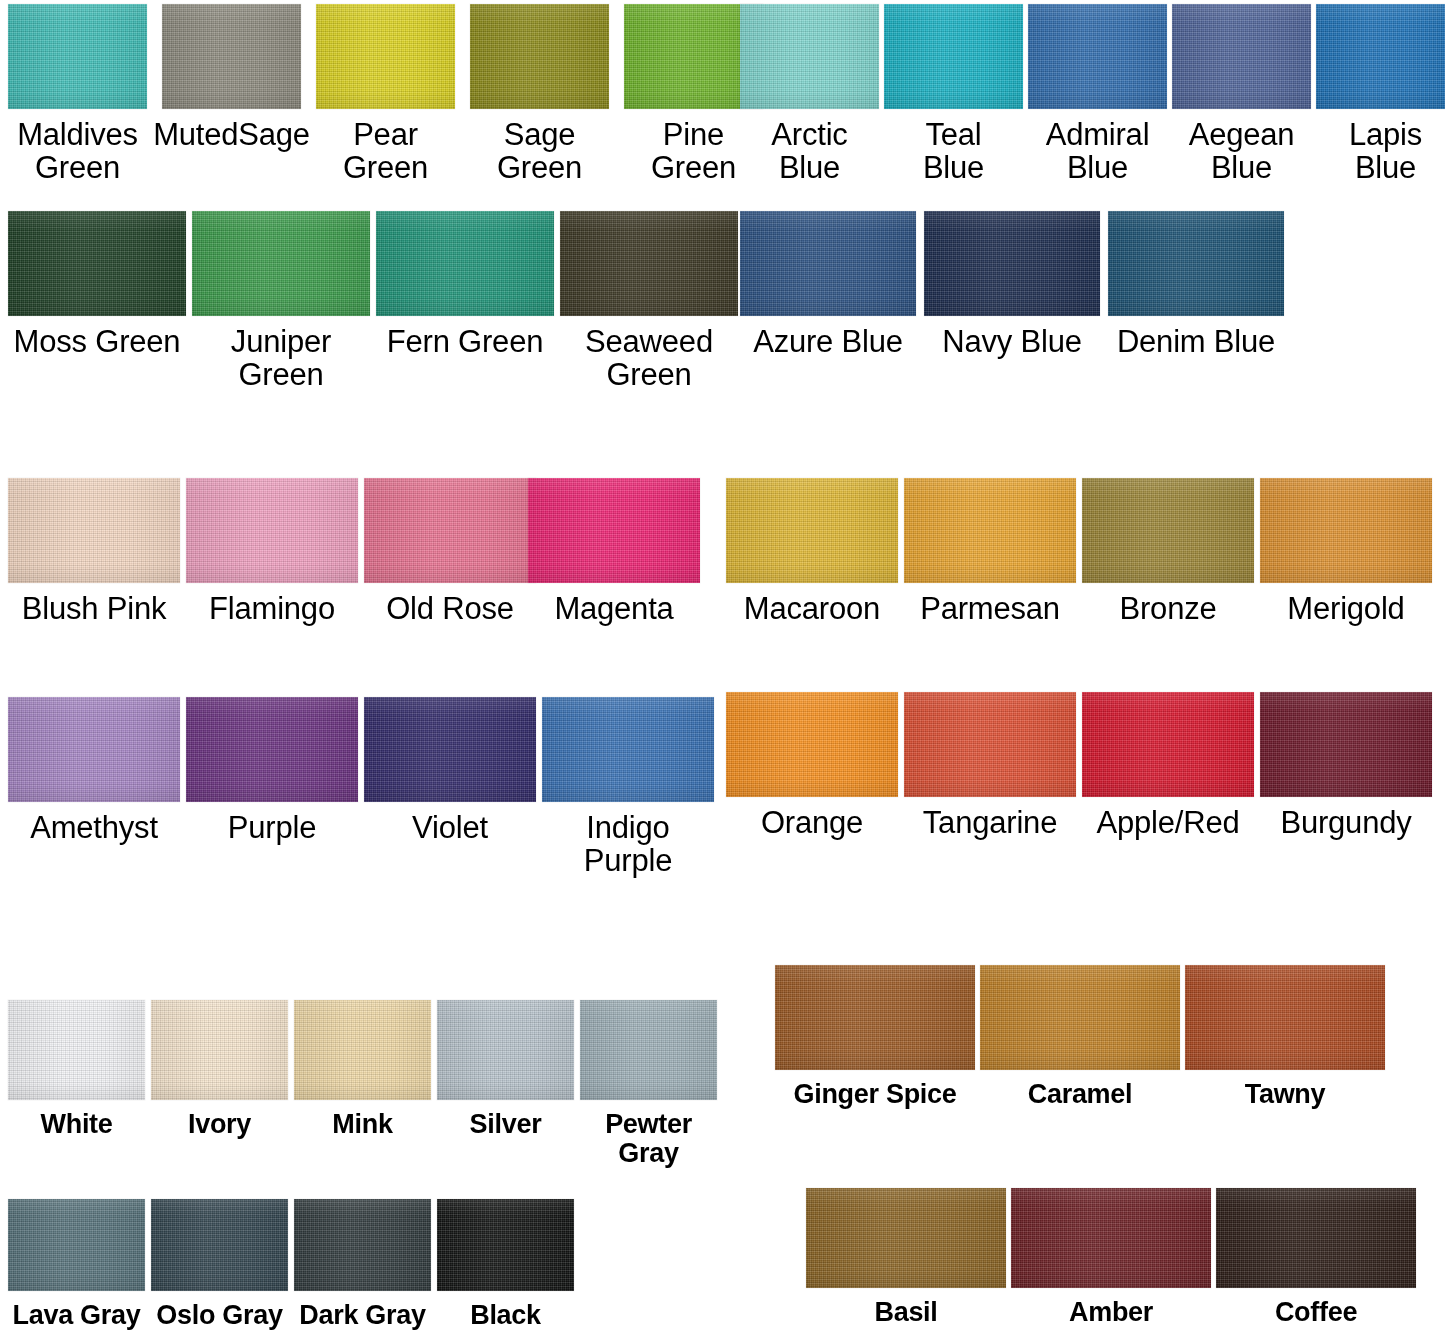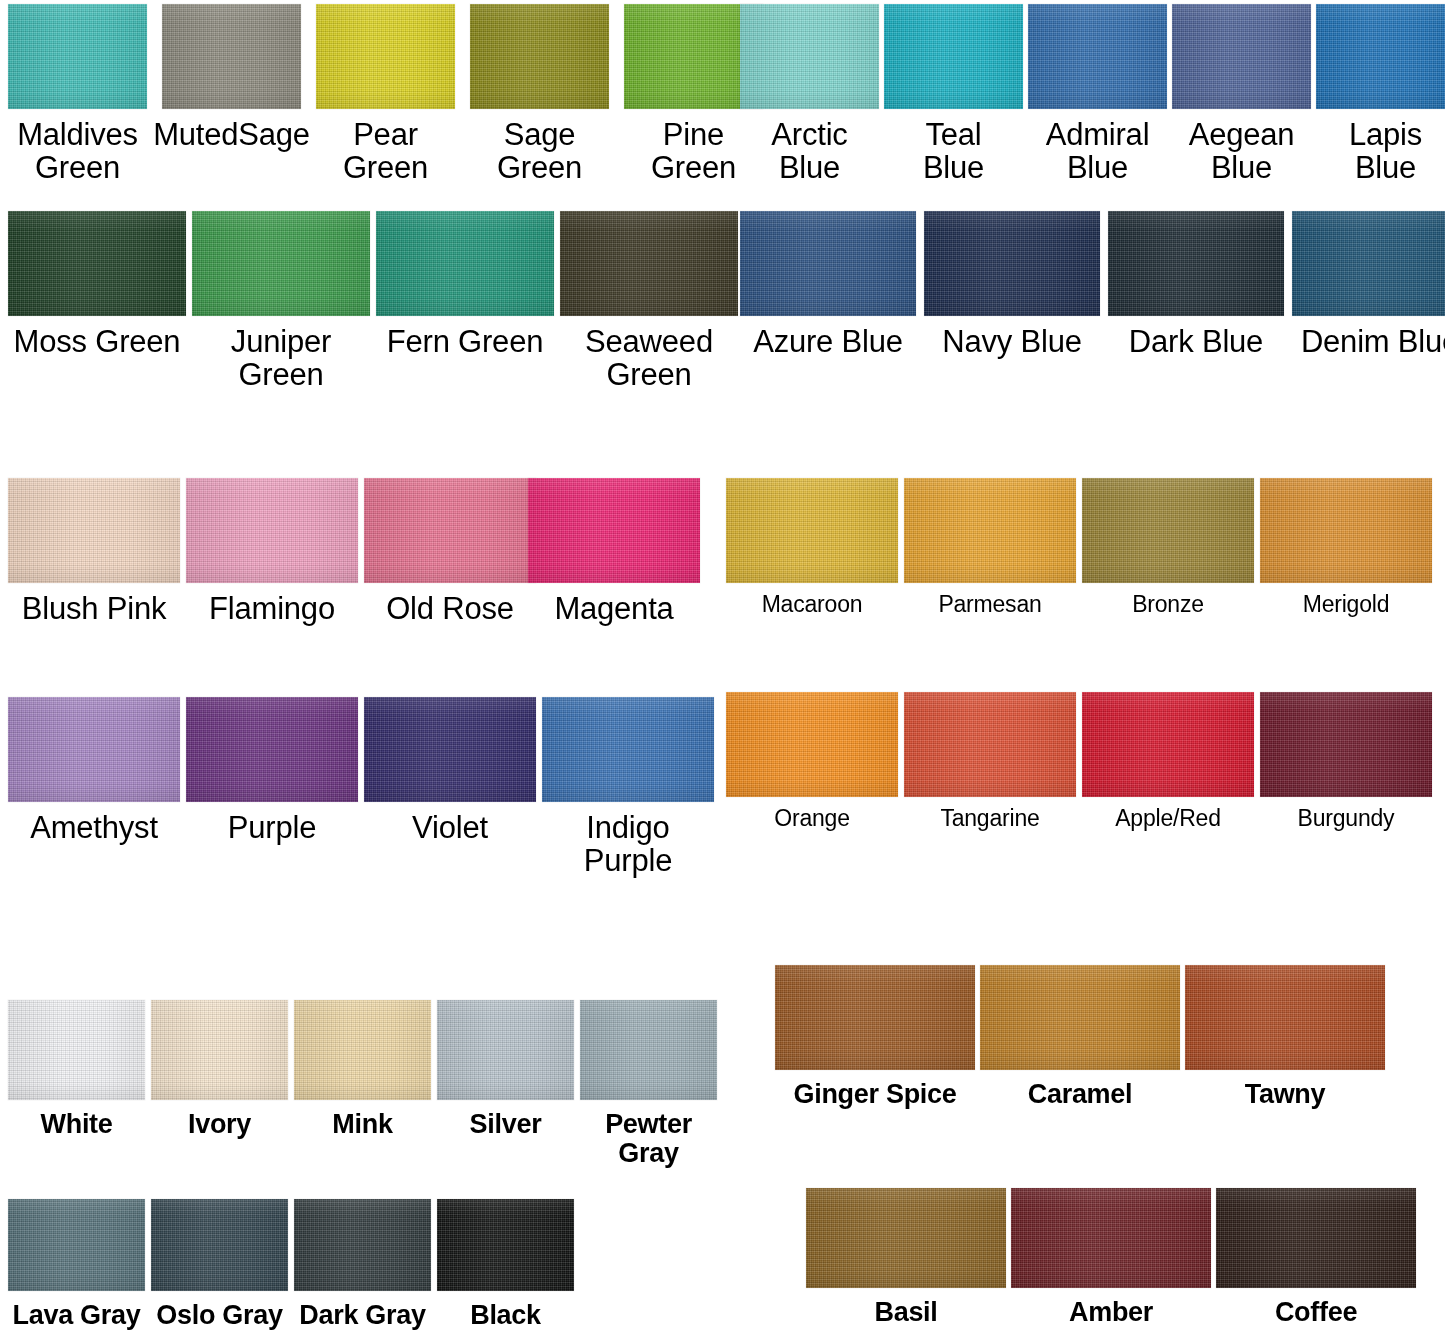--- a/index.html
+++ b/index.html
@@ -94,21 +94,21 @@
 
   
   .label-bold {
     font-family: "Liberation Sans Narrow", "Liberation Sans", "DejaVu Sans", sans-serif;
     font-weight: 700;
     font-size: 27px;
     letter-spacing: -0.3px;
     margin-top: 10px;
   }
 
-  .label-lg { font-size: 23px; }
+  .label-lg { font-size: 31px; }
 </style>
 </head>
 <body>
 
 <div class="chart" id="chart-root">
     <div class="group" style="left: 8px; top: 4px;">
       <div class="swatch-row" style="gap: 15px;">
         <div class="cell" style="width: 139px;">
           <div class="swatch" style="width: 139px; height: 105px; background-color: rgb(63, 189, 182);"></div>
           <div class="label label-regular">Maldives
@@ -189,24 +189,20 @@
       <div class="swatch-row" style="gap: 8px;">
         <div class="cell" style="width: 176px;">
           <div class="swatch" style="width: 176px; height: 105px; background-color: rgb(43, 81, 131);"></div>
           <div class="label label-regular">Azure Blue</div>
         </div>
         <div class="cell" style="width: 176px;">
           <div class="swatch" style="width: 176px; height: 105px; background-color: rgb(27, 43, 78);"></div>
           <div class="label label-regular">Navy Blue</div>
         </div>
         <div class="cell" style="width: 176px;">
-          <div class="swatch" style="width: 176px; height: 105px; background-color: rgb(28, 42, 51);"></div>
-          <div class="label label-regular">Dark Blue</div>
-        </div>
-        <div class="cell" style="width: 176px;">
           <div class="swatch" style="width: 176px; height: 105px; background-color: rgb(27, 82, 116);"></div>
           <div class="label label-regular">Denim Blue</div>
         </div>
       </div>
     </div>
     <div class="group" style="left: 8px; top: 478px;">
       <div class="swatch-row" style="gap: 6px;">
         <div class="cell" style="width: 172px;">
           <div class="swatch" style="width: 172px; height: 105px; background-color: rgb(244, 215, 194);"></div>
           <div class="label label-regular">Blush Pink</div>

